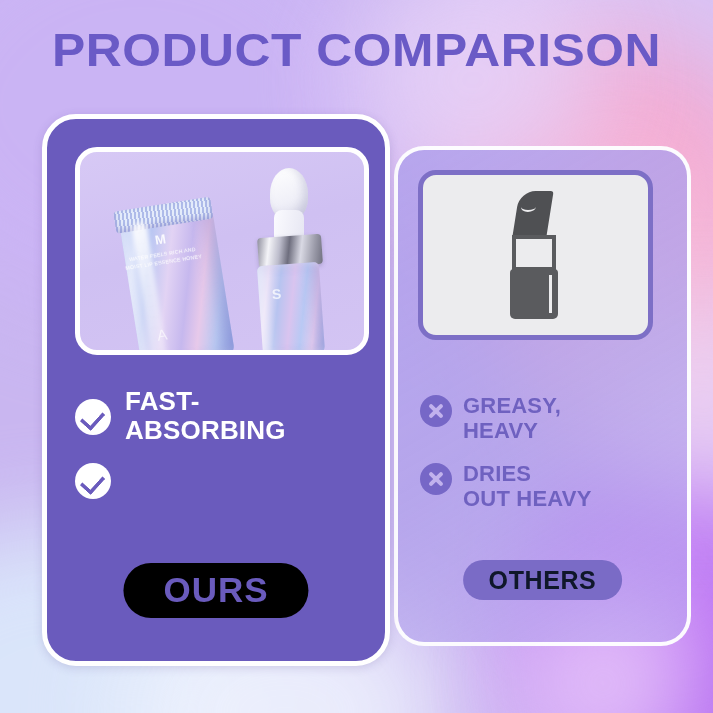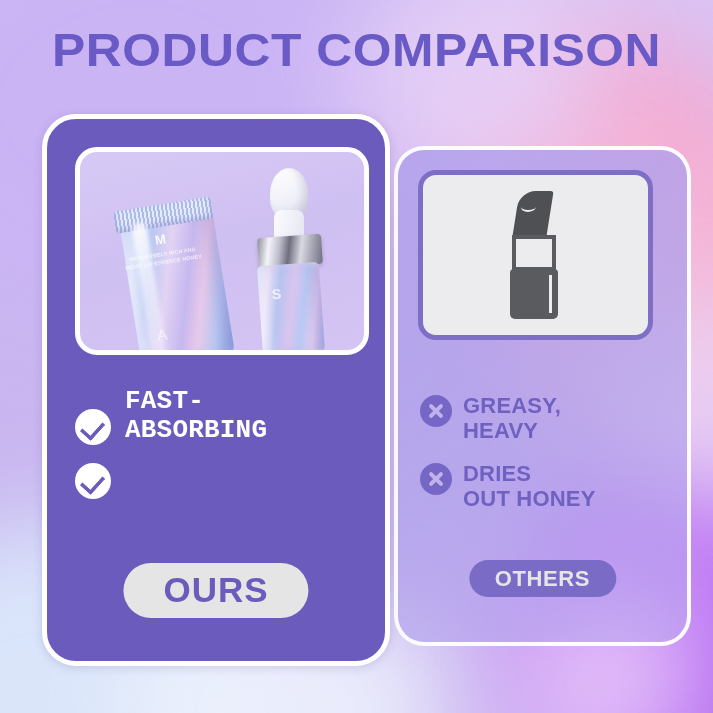--- a/index.html
+++ b/index.html
@@ -88,30 +88,30 @@
     transform:rotate(-4deg);box-shadow:0 2px 4px rgba(90,85,130,.3);}
   .glass{position:absolute;left:14px;top:98px;width:62px;height:92px;border-radius:5px 5px 8px 8px;
     background:linear-gradient(100deg,#c3cdf3 0%,#e6dcf6 16%,#b7c4f0 32%,#d9c4ef 50%,#b9c9f4 66%,#e3cdf0 82%,#a9b9ec 100%);
     transform:rotate(-4deg);
     box-shadow:inset 8px 0 10px rgba(255,255,255,.5),inset -8px 0 12px rgba(120,110,190,.3);}
   .glass-txt{position:absolute;left:26px;top:120px;color:rgba(255,255,255,.75);
     font-size:14px;font-weight:bold;transform:rotate(-4deg);letter-spacing:1px;}
 
   
   #ours-list{position:absolute;left:28px;top:268px;width:300px;}
-  .b-row{display:flex;align-items:flex-end;margin-bottom:16px;font-family:Liberation Mono, monospace;}
+  .b-row{display:flex;align-items:center;margin-bottom:16px;}
   .ck{flex:0 0 auto;width:36px;height:36px;border-radius:50%;background:#fff;
     margin-right:14px;margin-top:2px;position:relative;}
   .ck::after{content:"";position:absolute;left:10px;top:8px;width:11px;height:18px;
     border:4px solid #6a5bbd;border-top:0;border-left:0;transform:rotate(42deg);border-radius:1px;}
   .b-txt{color:#ffffff;font-size:26px;line-height:1.12;font-weight:bold;letter-spacing:.2px;}
 
   
   #ours-badge{position:absolute;left:50%;transform:translateX(-50%);top:444px;
-    background:#e5e5e5;border-radius:40px;padding:9px 40px;
+    background:#000000;border-radius:40px;padding:9px 40px;
     color:#6a5bbd;font-size:35px;font-weight:bold;letter-spacing:1px;line-height:1.05;}
 
   
   #icon-panel{position:absolute;left:20px;top:20px;width:225px;height:160px;
     background:#ececee;border:5px solid #7d6fc6;border-radius:18px;
     display:flex;align-items:center;justify-content:center;}
   
   .ls{position:relative;width:52px;height:128px;}
   .ls-bullet{position:absolute;left:6px;top:0;width:34px;height:46px;
     background:#4f5053;border-radius:16px 3px 2px 2px;transform:skewX(-9deg);}
@@ -130,21 +130,21 @@
   .xc::before,.xc::after{content:"";position:absolute;left:7px;top:14px;width:18px;height:4px;
     background:#c3b4ee;border-radius:2px;}
   .xc::before{transform:rotate(45deg);}
   .xc::after{transform:rotate(-45deg);}
   .x-txt{color:#6f61c0;font-size:22px;line-height:1.14;font-weight:bold;letter-spacing:.2px;}
   .x-row{display:flex;align-items:flex-start;margin-bottom:18px;}
 
   
   #others-badge{position:absolute;left:50%;transform:translateX(-50%);top:410px;
     background:#7a6bc6;border-radius:32px;padding:7px 26px;
-    color:#e5e5e5;font-size:22px;font-weight:bold;letter-spacing:.6px;line-height:1.05;}
+    color:#0f172a;font-size:25px;font-weight:bold;letter-spacing:.6px;line-height:1.05;}
 </style>
 </head>
 <body>
 
 <div id="bg">
   <div class="blob b1"></div>
   <div class="blob b2"></div>
   <div class="blob b3"></div>
   <div class="blob b4"></div>
   <div class="blob b5"></div>
@@ -170,21 +170,21 @@
 
   <div id="others-list">
     <div class="x-row">
       <span class="xc"></span>
       <span class="x-txt" style="white-space:pre-line">GREASY,
 HEAVY</span>
     </div>
     <div class="x-row">
       <span class="xc"></span>
       <span class="x-txt" style="white-space:pre-line">DRIES
-OUT HONEY</span>
+OUT HEAVY</span>
     </div>
   </div>
 
   <div id="others-badge">OTHERS</div>
 </div>
 
 <div class="card" id="card-ours">
 
   <div id="photo-panel">
     <div class="tube">

